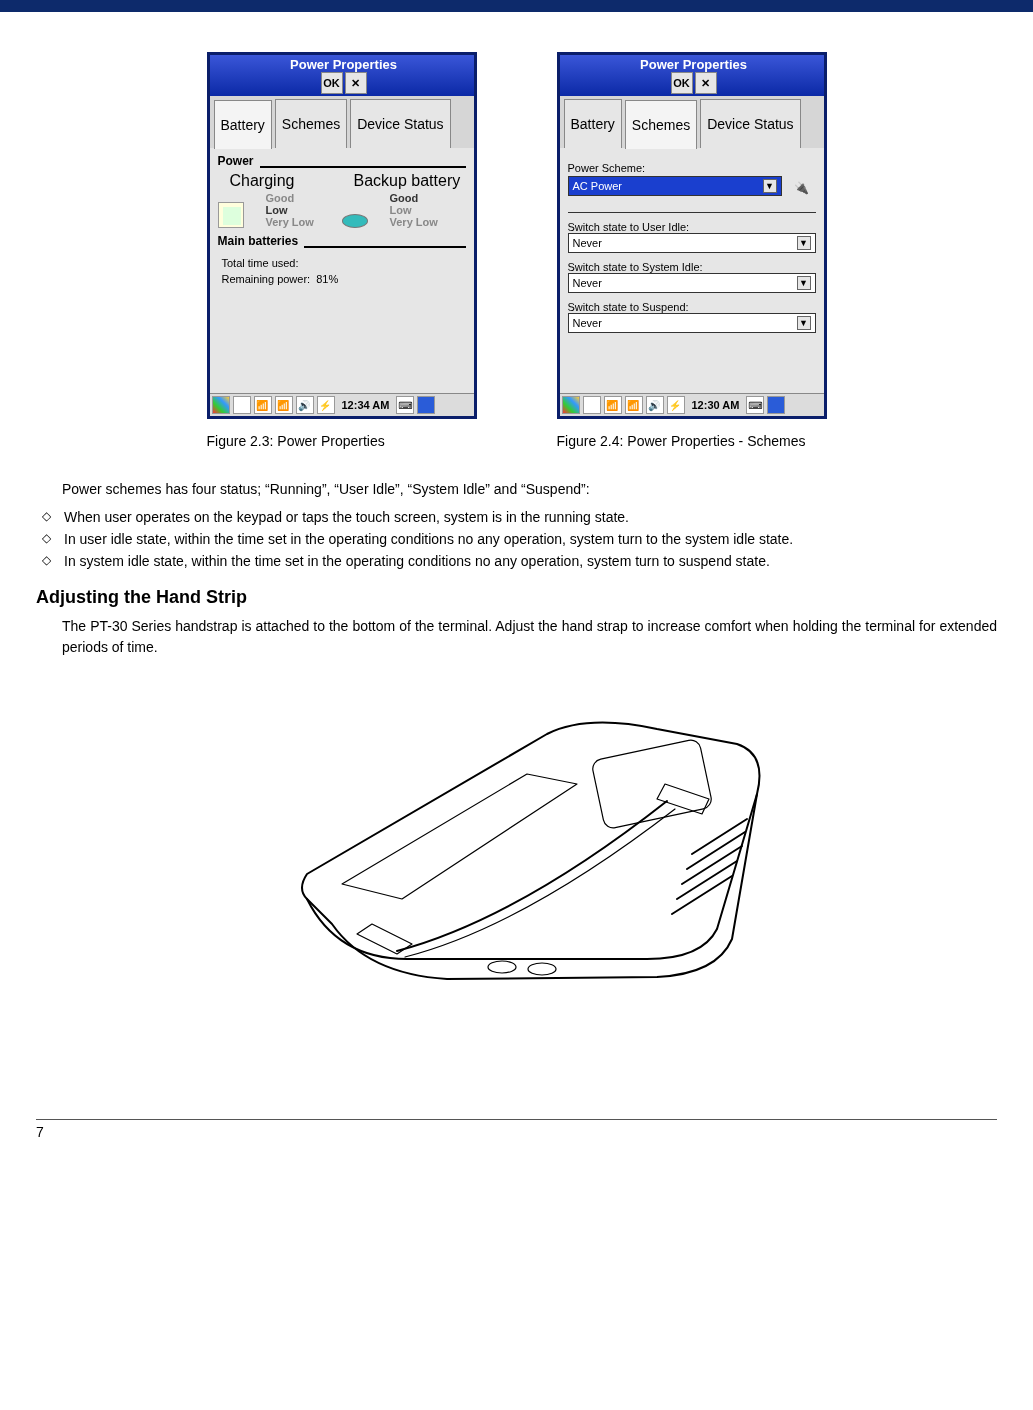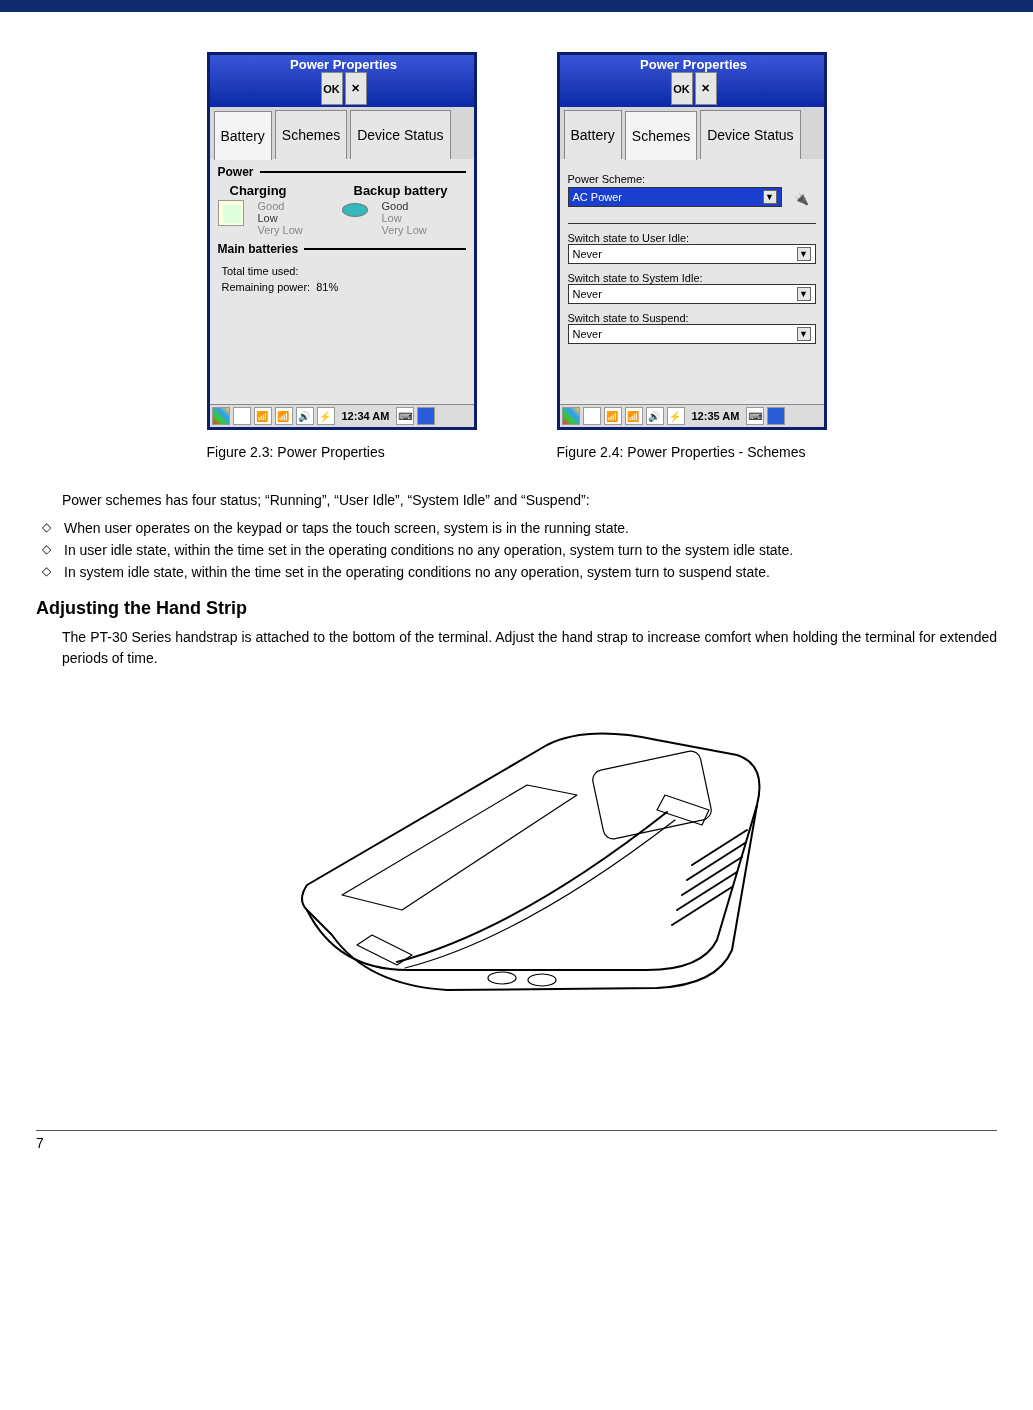--- a/index.html
+++ b/index.html
@@ -6,37 +6,37 @@
   body { margin:0; padding:0; font-family: Arial, Helvetica, sans-serif; background:#fff; width:1033px; }
   .top-bar { background:#0d2a6b; height:12px; width:100%; }
   .page { padding:10px 36px 30px 36px; }
 
   .fig-row { display:flex; justify-content:center; gap:80px; margin-top:30px; }
   .win { width:270px; border:3px solid #0a1e6a; background:#e8e8e8; font-family: Tahoma, Verdana, sans-serif; font-size:12px; }
   
   .tbar { background: linear-gradient(#3a56d8,#0b29a6); display:flex; align-items:center; justify-content:space-between; padding:2px 2px 2px 6px;flex-direction:column; }
   .tbar .title { color:#fff; font-weight:bold; font-size:13px; }
   .tbar .btns { display:flex; gap:2px; }
-  .tbar .btn  { width:22px; height:33px; background:#e6e6e6; border:1px solid #888; display:flex; align-items:center; justify-content:center; font-weight:bold; font-size:11px; color:#000; }
+  .tbar .btn  { width:22px; height:22px; background:#e6e6e6; border:1px solid #888; display:flex; align-items:center; justify-content:center; font-weight:bold; font-size:11px; color:#000; }
   .tbar .btn.close::after { content:"✕"; font-size:11px; }
 
   
   .tabs { display:flex; background:#d6d6d6; padding:3px 4px 0 4px; gap:3px; }
   .tab { background:#e6e6e6; border:1px solid #888; border-bottom:none; padding:16px 6px; font-size:14px; }
   .tab.active { background:#f4f4f4; position:relative; top:1px; }
 
   .pane { background:#e6e6e6; padding:6px 8px 10px 8px; min-height:245px; }
 
   
-  .grp-title { font-weight:bold; font-size:12px; display:flex; align-items:center; gap:6px; }
+  .grp-title { font-weight:bold; font-size:12px; display:flex; align-items:flex-end; gap:6px; }
   .grp-title .rule { flex:1; height:2px; background:#000; }
   .power-cols { display:flex; margin:4px 0 6px 0; }
   .power-cols .col { flex:1; }
-  .lbl-bold { font-weight:bold; font-size:13px; margin-bottom:2px;padding-left:12px; }
-  .lvl { display:flex; align-items:flex-start; gap:14px; font-size:11px; color:#888; margin-top:2px; }
+  .lbl-bold { font-weight:normal; font-size:16px; margin-bottom:2px;padding-left:12px; }
+  .lvl { display:flex; align-items:flex-end; gap:22px; font-size:11px; color:#888; margin-top:2px;font-weight:bold; }
   .bat-icon { width:26px; height:26px; display:inline-block; border:1px solid #999; background:#ffd; position:relative; }
   .bat-icon::before { content:""; position:absolute; left:4px; top:4px; width:18px; height:18px; background:#dfd; }
   .oval-icon { width:26px; height:14px; border-radius:50%; background:#3bb; border:1px solid #777; display:inline-block; margin-top:3px; }
   .main-stats { font-size:11px; margin-top:6px; }
   .main-stats td { padding:1px 2px; }
 
   
   .field-label { font-size:11px; margin-top:8px; }
   .sel-row { display:flex; align-items:flex-start; margin-top:2px; }
   .select { flex:1; background:#fff; border:1px solid #333; padding:2px 4px; font-size:11px; display:flex; justify-content:space-between; align-items:center; }
@@ -195,21 +195,21 @@
             <span class="caret">▼</span>
           </div>
         </div>
         <div class="taskbar">
           <span class="tb-icon" style="background:linear-gradient(45deg,#f33,#3c3,#39f,#fc3);"></span>
           <span class="tb-icon"></span>
           <span class="tb-icon">📶</span>
           <span class="tb-icon">📶</span>
           <span class="tb-icon">🔊</span>
           <span class="tb-icon">⚡</span>
-          <span class="time">12:35 AM</span>
+          <span class="time">12:30 AM</span>
           <span class="tb-icon">⌨</span>
           <span class="tb-icon" style="background:#2a5cd8;"></span>
         </div>
       </div>
       <div class="caption">Figure 2.4: Power Properties - Schemes</div>
     </div>
 
   </div>
 
   <div class="body-text">Power schemes has four status; “Running”, “User Idle”, “System Idle” and “Suspend”:</div>

